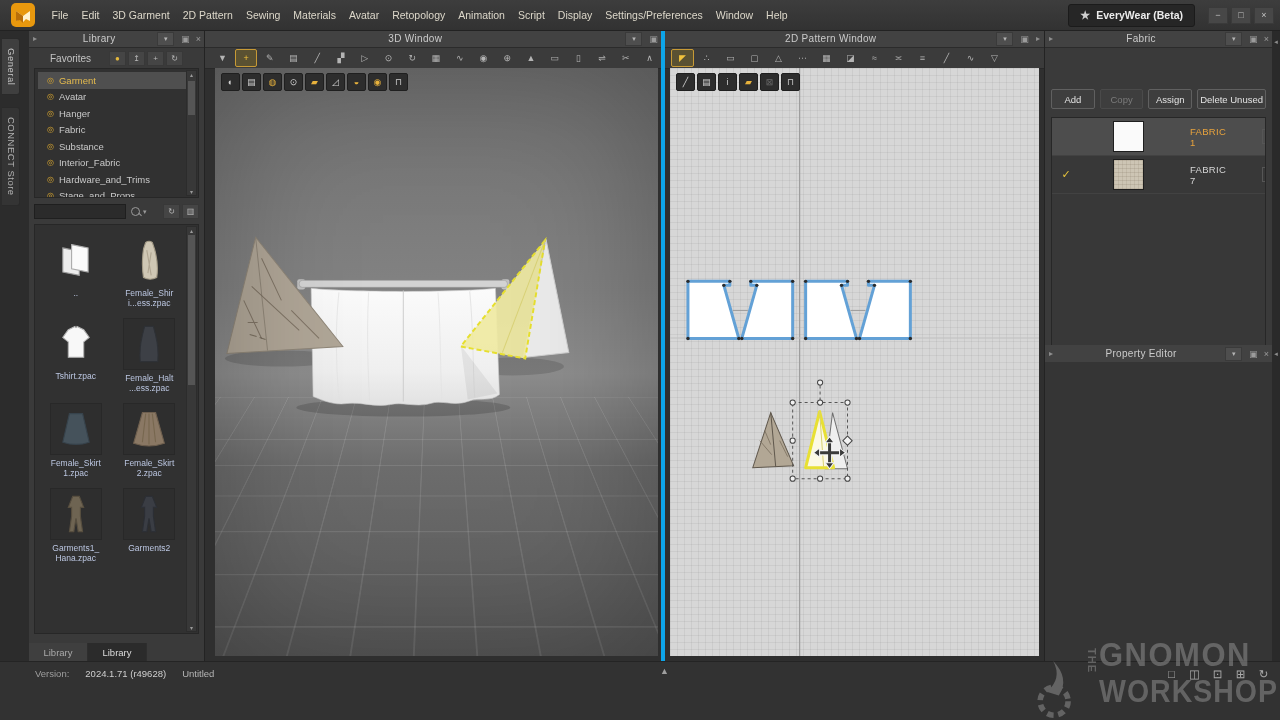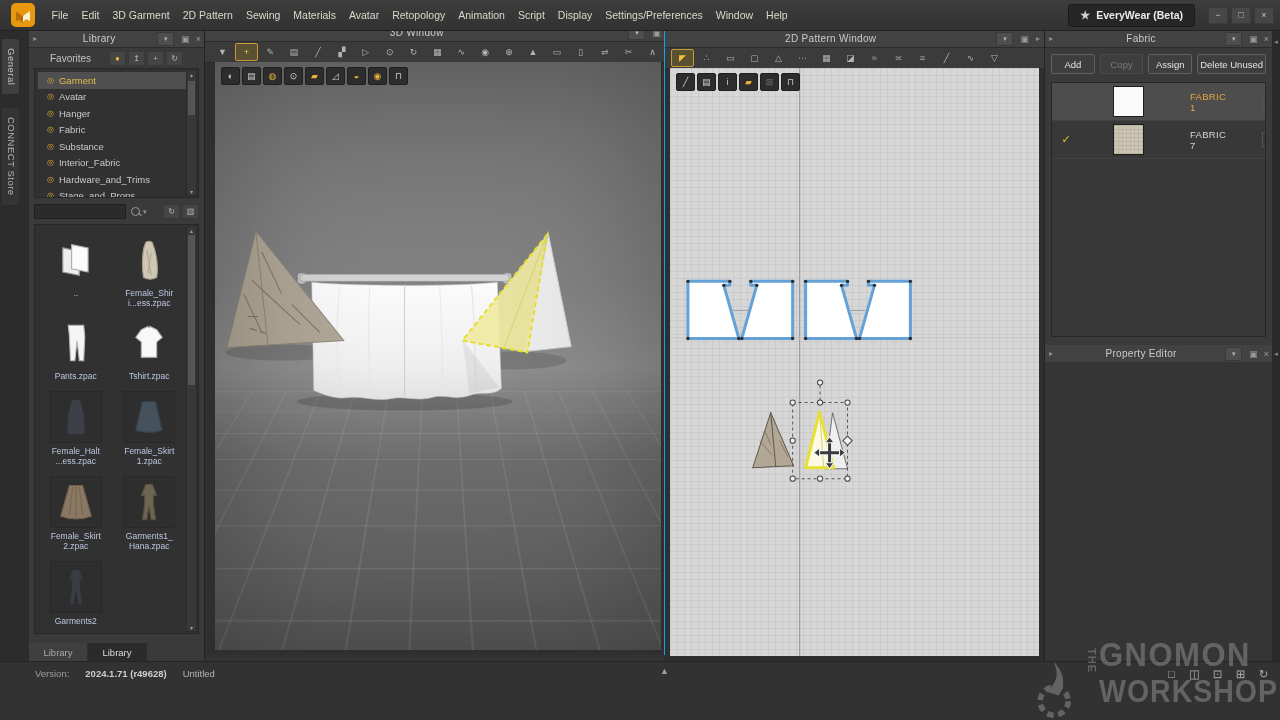--- a/index.html
+++ b/index.html
@@ -61,21 +61,21 @@
   .timg{width:50px;height:50px;display:flex;align-items:center;justify-content:center;}
   .timg.dark{background:#2e2e2e;border:1px solid #282828;}
   .timg svg{width:44px;height:44px;}
   .tlab{margin-top:3px;font-size:8.5px;line-height:10px;color:#bcc7e2;text-align:center;white-space:pre-line;}
   .lib-tabs{position:absolute;left:29px;top:643px;width:176px;height:18px;background:#3a3a3a;display:flex;
             border-right:1px solid #232323;box-sizing:border-box;}
   .ltab{min-width:40px;padding:0 9px;font-size:9.5px;color:#a9a9a9;background:#3f3f3f;border-right:1px solid #2e2e2e;
         display:flex;align-items:center;justify-content:center;}
   .ltab.active{background:#2b2b2b;color:#dcdcdc;}
   
-  .win3d{position:absolute;left:205px;top:24px;width:460px;height:631px;background:#2f2f2f;border-right:1px solid #0ea5e9;box-sizing:border-box;}
+  .win3d{position:absolute;left:205px;top:30px;width:460px;height:631px;background:#2f2f2f;border-right:4px solid #0ea5e9;box-sizing:border-box;}
   .win2d{position:absolute;left:665px;top:30px;width:380px;height:631px;background:#2f2f2f;border-right:1px solid #232323;box-sizing:border-box;}
   .wtool{height:20px;background:#3b3b3b;border-bottom:1px solid #282828;display:flex;align-items:center;padding-left:6px;gap:1px;}
   .tbi{width:21px;height:16px;border:1px solid transparent;color:#b4b4b4;font-size:9px;
        display:inline-flex;align-items:center;justify-content:center;border-radius:2px;}
   .tbi.active{background:#5a5132;border-color:#c79a36;color:#f2c23c;}
   .view3d{position:absolute;left:10px;right:3px;top:38px;bottom:5px;overflow:hidden;
           background:linear-gradient(180deg,#717171,#828282 38%,#8d8d8d 52%,#6c6c6c 68%,#595959);}
   .view3d::after{content:"";position:absolute;inset:0;box-shadow:inset 0 0 140px rgba(0,0,0,.28);pointer-events:none;}
   .floor{position:absolute;left:-45%;width:190%;top:56%;height:80%;transform-origin:50% 0;
          transform:perspective(460px) rotateX(57deg);
@@ -89,42 +89,42 @@
   .ovi.dim{color:#686868;}
   .scenesvg{position:absolute;inset:0;width:100%;height:100%;}
   .view2d{position:absolute;left:5px;right:5px;top:38px;bottom:5px;background:#d7d7d7;overflow:hidden;
           background-image:linear-gradient(rgba(0,0,0,.05) 1px,transparent 1px),
                            linear-gradient(90deg,rgba(0,0,0,.05) 1px,transparent 1px);
           background-size:7px 7px;}
   
   .fabric-panel{position:absolute;left:1045px;top:30px;width:227px;height:315px;background:#3a3a3a;box-sizing:border-box;}
   .fab-btns{display:flex;gap:5px;margin:6px 6px 0;}
   .fbtn{flex:1;height:18px;background:#3e3e3e;border:1px solid #606060;border-radius:2px;color:#e3e3e3;
-        font-size:9.5px;display:flex;align-items:center;justify-content:center;white-space:nowrap;padding:0 2px;}
+        font-size:9.5px;display:flex;align-items:center;justify-content:center;white-space:nowrap;padding:0 2px;margin-top:35px;}
   .fbtn.disabled{color:#7b7b7b;border-color:#4a4a4a;}
   .fab-list{margin:8px 6px 0;background:#383838;border:1px solid #272727;height:253px;position:relative;overflow:hidden;}
   .frow{display:flex;align-items:center;height:37px;border-bottom:1px solid #424242;padding:0 3px;gap:36px;}
   .frow.sel{background:#4d4d4d;}
   .fchk{width:22px;color:#e8c53c;font-size:11px;text-align:center;flex:0 0 auto;}
   .fsw{width:31px;height:31px;border:1px solid #1e1e1e;margin-right:10px;flex:0 0 auto;box-sizing:border-box;}
   .fsw.white{background:#fafafa;}
   .fsw.beige{background:#cdc5b4;background-image:repeating-linear-gradient(0deg,rgba(120,108,88,.18) 0 1px,transparent 1px 4px),
              repeating-linear-gradient(90deg,rgba(120,108,88,.14) 0 1px,transparent 1px 4px);}
   .fname{flex:1;font-size:9.5px;color:#d6d6d6;letter-spacing:.3px;}
   .fname.orange{color:#e8a33d;}
   .fexp{width:15px;height:13px;border:1px solid #565656;color:#9a9a9a;font-size:8px;
         display:flex;align-items:center;justify-content:center;margin-right:3px;flex:0 0 auto;}
   .prop-panel{position:absolute;left:1045px;top:345px;width:227px;height:316px;background:#3a3a3a;box-sizing:border-box;}
   .prop-body{position:absolute;left:0;right:0;top:17px;bottom:0;background:#353535;}
   .right-strip{position:absolute;left:1272px;top:30px;width:8px;height:631px;background:#2a2a2a;}
   .rpin{position:absolute;left:0;width:8px;text-align:center;color:#8f8f8f;font-size:7px;}
   
   .bottom-bar{position:absolute;left:0;top:661px;width:1280px;height:59px;background:#323232;border-top:1px solid #242424;}
   .version{position:absolute;left:35px;top:6px;font-size:9.5px;color:#9f9f9f;display:flex;gap:16px;}
-  .version .val{color:#cfcfcf;font-weight:bold;}
+  .version .val{color:#cfcfcf;}
   .version .fname2{color:#b5b5b5;}
   .collapse{position:absolute;left:660px;top:4px;color:#9f9f9f;font-size:9px;}
   .layout-icons{position:absolute;right:8px;top:4px;display:flex;gap:6px;z-index:6;}
   .lyi{width:17px;height:15px;color:#aaa;font-size:11.5px;display:flex;align-items:center;justify-content:center;}
   .watermark{position:absolute;right:2px;top:-22px;display:flex;align-items:flex-start;z-index:5;pointer-events:none;opacity:.55;}
   .wm-gear{margin-top:18px;}
   .wm-the{writing-mode:vertical-rl;font-size:11px;font-weight:bold;color:#8c8c8c;letter-spacing:1px;margin:8px 1px 0 2px;}
   .wm-text{line-height:28px;color:#8c8c8c;font-weight:bold;letter-spacing:1.5px;transform:scaleY(1.08);transform-origin:top;}
   .wm-g{font-size:31px;} .wm-w{font-size:28.5px;letter-spacing:1px;}
 </style>
@@ -258,28 +258,20 @@
                 <path d="M17 4 q3 -2 6 0 l2 6 q4 14 2 26 q-6 3 -12 0 q-2 -12 0 -26 Z" fill="#cfc7b4" stroke="#a39a86"></path>
                 <path d="M18 11 l4 23 M22 13 l-3 19" stroke="#b0a692" fill="none"></path>
               </svg>
             </div>
             <div class="tlab">Female_Shir
 i...ess.zpac</div>
           </div>
           <div class="thumb">
             <div class="timg">
               <svg viewBox="0 0 40 40">
-                <path d="M13 4 h14 l1 10 l-1 22 h-4 l-2 -18 l-2 18 h-4 l-1 -22 Z" fill="#f5f5f5" stroke="#b5b5b5"></path>
-              </svg>
-            </div>
-            <div class="tlab">Pants.zpac</div>
-          </div>
-          <div class="thumb">
-            <div class="timg">
-              <svg viewBox="0 0 40 40">
                 <path d="M13 8 l6 -3 q1 2 2 0 l6 3 l5 7 l-5 4 l0 14 h-14 l0 -14 l-5 -4 Z" fill="#f8f8f8" stroke="#b5b5b5"></path>
               </svg>
             </div>
             <div class="tlab">Tshirt.zpac</div>
           </div>
           <div class="thumb">
             <div class="timg dark">
               <svg viewBox="0 0 40 40">
                 <path d="M16 4 h8 l2 8 q3 12 2 24 h-16 q-1 -12 2 -24 Z" fill="#3d4046" stroke="#2e3136"></path>
               </svg>

